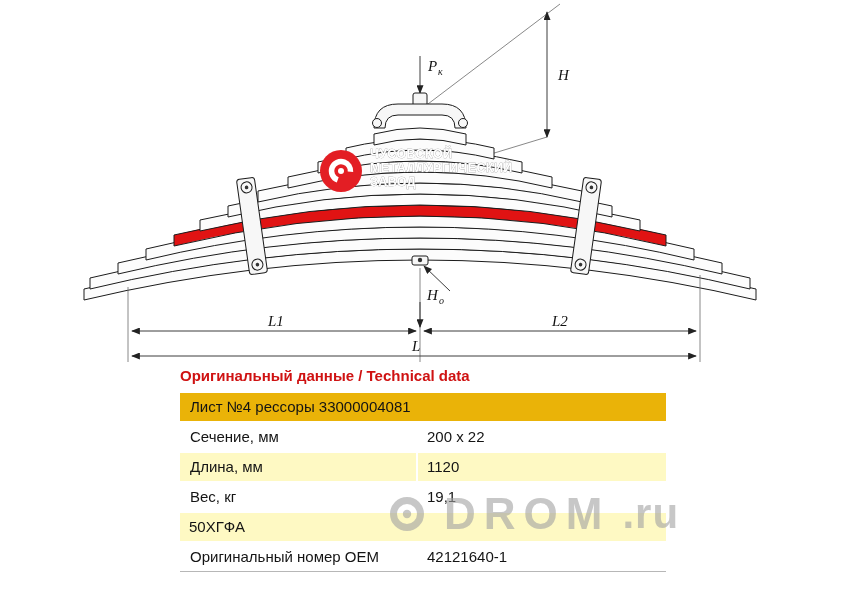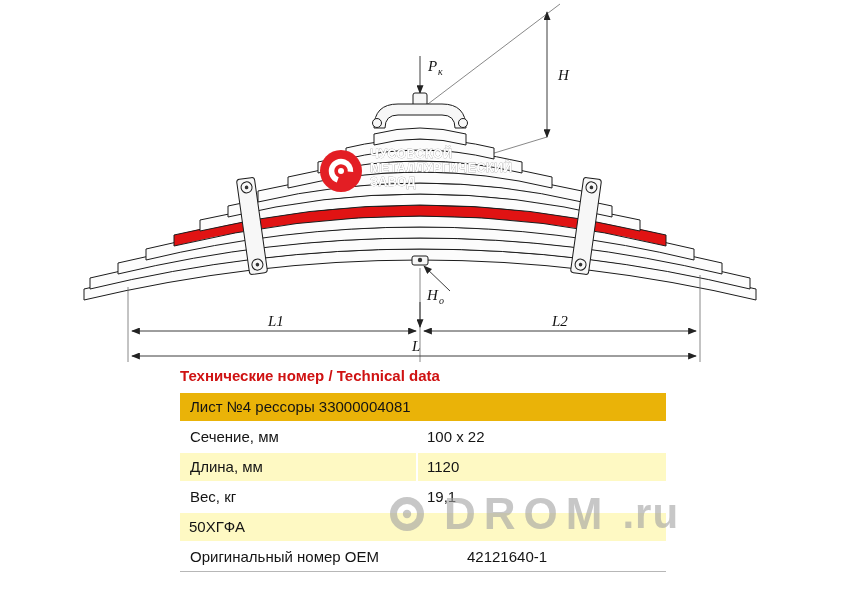--- a/index.html
+++ b/index.html
@@ -19,21 +19,21 @@
   .watermark{position:absolute;left:388px;top:492px;display:flex;align-items:center;gap:18px;
              color:#a2a2a2;opacity:.6;pointer-events:none;z-index:5;}
   .watermark .wm-name{font-weight:bold;font-size:44px;letter-spacing:8px;line-height:1;}
   .watermark .wm-tld{font-weight:bold;font-size:42px;letter-spacing:1px;line-height:1;margin-left:-6px;}
   
   .table-wrap{position:absolute;left:180px;top:367px;width:486px;}
   .t-title{color:#cf1212;font-weight:bold;font-size:15px;margin-bottom:9px;}
   .t-row{display:flex;height:28px;line-height:28px;font-size:15px;color:#141414;
          border-bottom:2px solid #fff;}
   .t-row.gray{background:#fef9c3;}
-  .t-row.last{border-bottom:1px solid #b7b7b7;gap:40px;}
+  .t-row.last{border-bottom:1px solid #b7b7b7;}
   .t-head{background:#eab308;padding-left:10px;}
   .c1{width:238px;padding-left:10px;box-sizing:border-box;border-right:2px solid #fff;}
   .c2{flex:1;padding-left:9px;}
 </style>
 </head>
 <body>
 
 <div class="screen">
 
   <svg width="842" height="365" viewBox="0 0 842 365" style="position:absolute;left:0;top:0;">
@@ -118,29 +118,29 @@
       <circle cx="341" cy="171" r="21" fill="#e31e24"></circle>
       <circle cx="341" cy="171" r="9.5" fill="none" stroke="#fff" stroke-width="5.5" stroke-dasharray="42 18" transform="rotate(110 341 171)"></circle>
       <circle cx="341" cy="171" r="3" fill="#fff"></circle>
       <text class="logo-text" x="370" y="158">ЧУСОВСКОЙ</text>
       <text class="logo-text" x="370" y="172">МЕТАЛЛУРГИЧЕСКИЙ</text>
       <text class="logo-text" x="370" y="186">ЗАВОД</text>
     </g>
   </svg>
 
   <div class="table-wrap">
-    <div class="t-title">Технические номер / Technical data</div>
+    <div class="t-title">Оригинальный данные / Technical data</div>
 
     <div>
       <div class="t-row t-head">
         <span>Лист №4 рессоры 33000004081</span>
       </div>
       <div class="t-row">
         <span class="c1">Сечение, мм</span>
-        <span class="c2">100 x 22</span>
+        <span class="c2">200 x 22</span>
       </div>
       <div class="t-row gray">
         <span class="c1">Длина, мм</span>
         <span class="c2">1120</span>
       </div>
       <div class="t-row">
         <span class="c1">Вес, кг</span>
         <span class="c2">19,1</span>
       </div>
       <div class="t-row gray">

